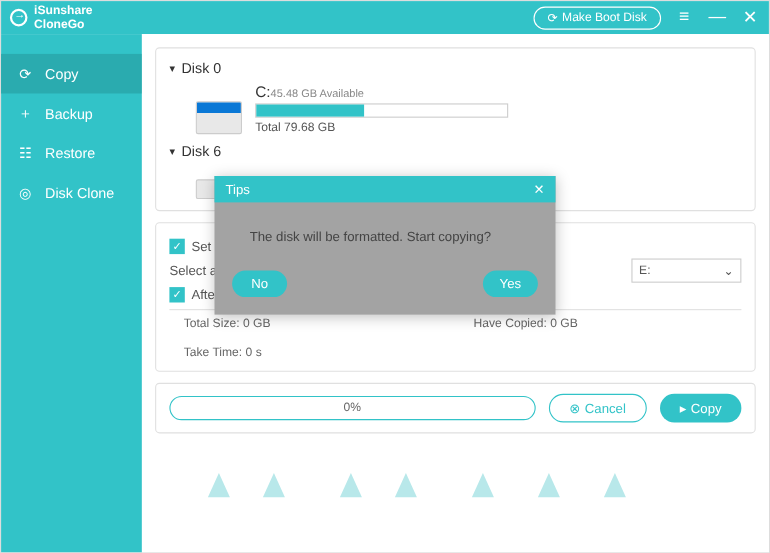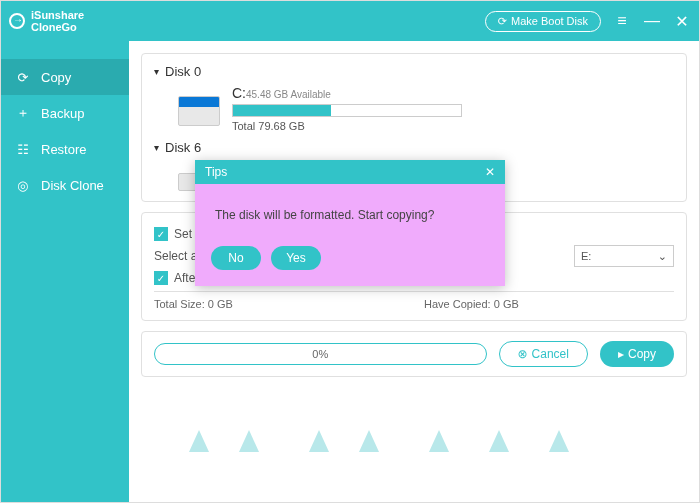--- a/index.html
+++ b/index.html
@@ -1,61 +1,61 @@
 <!DOCTYPE html>
 <html><head>
 <meta charset="utf-8">
 <style>
 * { margin: 0; padding: 0; box-sizing: border-box; font-family: Arial, sans-serif; }
 body { width: 700px; height: 503px; overflow: hidden; position: relative; background: #fff; }
 .window { width: 700px; height: 503px; display: flex; flex-direction: column; border: 1px solid #ddd; }
-.titlebar { height: 40px; background: #32c3c8; display: flex; align-items: center; padding: 0 8px; color: #fff; }
+.titlebar { height: 30px; background: #32c3c8; display: flex; align-items: center; padding: 0 8px; color: #fff; }
 .logo-area { display: flex; align-items: center; gap: 6px; font-size: 11px; line-height: 1.1; }
 .logo-icon { width: 16px; height: 16px; border: 2px solid #fff; border-radius: 50%; position: relative; }
 .logo-icon::after { content: "→"; position: absolute; top: -2px; left: 2px; font-size: 10px; }
 .logo-text { display: flex; flex-direction: column; font-weight: bold; }
 .titlebar-right { margin-left: auto; display: flex; align-items: center; gap: 12px; }
 .boot-btn { border: 1px solid #fff; border-radius: 12px; padding: 3px 12px; font-size: 11px; display: flex; align-items: center; gap: 4px; cursor: pointer; }
 .tb-icon { width: 18px; cursor: pointer; font-size: 16px; text-align: center; }
 .body-area { flex: 1; display: flex; min-height: 0; }
 .sidebar { width: 128px; background: #32c3c8; color: #fff; padding-top: 18px; }
 .sidebar-item { display: flex; align-items: center; gap: 10px; padding: 10px 14px; font-size: 13px; cursor: pointer; }
 .sidebar-item.active { background: #2aabaf; }
 .si-icon { width: 16px; height: 16px; display: inline-flex; align-items: center; justify-content: center; }
 .main { flex: 1; background: #fff; display: flex; flex-direction: column; padding: 12px; gap: 10px; min-height: 0; position: relative; }
 .panel { border: 1px solid #e0e0e0; border-radius: 4px; padding: 10px 12px; }
 .disk-header { display: flex; align-items: center; gap: 6px; font-size: 13px; color: #333; margin-bottom: 6px; }
 .chev { font-size: 10px; }
-.disk-row { display: flex; align-items: center; gap: 12px; margin-left: 12px; padding-left: 12px; }
+.disk-row { display: flex; align-items: flex-end; gap: 12px; margin-left: 12px; padding-left: 12px; }
 .drive-icon { width: 42px; height: 30px; background: linear-gradient(#0a78d6 0 10px, #e8e8e8 10px); border: 1px solid #ccc; border-radius: 2px; margin-top: 4px; }
 .drive-plain { width: 42px; height: 18px; background: #e8e8e8; border: 1px solid #ccc; border-radius: 2px; margin-top: 12px; }
 .drive-info { font-size: 11px; color: #555; }
 .drive-label { font-size: 14px; color: #333; }
 .drive-label .avail { font-size: 10px; color: #888; }
 .capacity-bar { width: 230px; height: 13px; border: 1px solid #ccc; margin: 3px 0; position: relative; }
 .capacity-fill { height: 100%; background: #32c3c8; }
 .opt-panel { font-size: 12px; color: #555; }
 .opt-row { display: flex; align-items: center; gap: 6px; margin: 4px 0; }
 .checkbox { width: 14px; height: 14px; background: #32c3c8; color: #fff; display: inline-flex; align-items: center; justify-content: center; font-size: 10px; }
 .select { margin-left: auto; width: 100px; height: 22px; border: 1px solid #ccc; font-size: 11px; padding: 0 6px; display: flex; align-items: center; justify-content: space-between; }
 .status-label { font-size: 13px; color: #333; margin-bottom: 4px; }
-.status-grid { display: grid; grid-template-columns: 1fr 1fr; font-size: 11px; color: #666; gap: 15px 20px; }
+.status-grid { display: grid; grid-template-columns: 1fr 1fr; font-size: 11px; color: #666; gap: 15px 20px; margin-left: 13px; }
 .hr { height: 1px; background: #e0e0e0; margin: 6px 0; }
 .scenery { position: absolute; bottom: 50px; left: 0; right: 0; height: 40px; z-index: 0; }
 .tree { position: absolute; bottom: 0; width: 0; height: 0; border-left: 10px solid transparent; border-right: 10px solid transparent; border-bottom: 22px solid #b8e8ea; }
 .footer { height: 46px; border: 1px solid #e0e0e0; border-radius: 4px; display: flex; align-items: center; padding: 0 12px; gap: 12px; background: #fff; position: relative; z-index: 1; }
 .progress { flex: 1; height: 22px; border: 1px solid #32c3c8; border-radius: 11px; display: flex; align-items: center; justify-content: center; font-size: 11px; color: #666; }
 .pill-btn { height: 26px; border-radius: 13px; padding: 0 18px; font-size: 12px; display: flex; align-items: center; gap: 4px; cursor: pointer; }
 .pill-outline { border: 1px solid #32c3c8; color: #32c3c8; background: #fff; }
 .pill-solid { background: #32c3c8; color: #fff; }
-.dialog { position: absolute; left: 195px; top: 160px; width: 310px; background: #f0abfc; box-shadow: 0 2px 12px rgba(0,0,0,0.25); z-index: 100; }
+.dialog { position: absolute; left: 195px; top: 160px; width: 310px; background: #a3a3a3; box-shadow: 0 2px 12px rgba(0,0,0,0.25); z-index: 100; }
 .dialog-header { height: 24px; background: #32c3c8; color: #fff; display: flex; align-items: center; padding: 0 10px; font-size: 12px; }
 .dialog-close { margin-left: auto; cursor: pointer; }
-.dialog-body { padding: 24px 20px 16px; font-size: 12px; color: #444; }
-.dialog-actions { display: flex; justify-content: flex-start; gap: 10px; padding: 8px 16px 16px; }
+.dialog-body { padding: 24px 20px 16px; font-size: 12px; color: #444; margin-left: 12px; }
+.dialog-actions { display: flex; justify-content: space-between; gap: 10px; padding: 8px 16px 16px; }
 .dlg-btn { width: 50px; height: 24px; border-radius: 12px; background: #32c3c8; color: #fff; font-size: 12px; display: flex; align-items: center; justify-content: center; cursor: pointer; }
 .annot { position: absolute; z-index: 200; pointer-events: none; }
 </style>
 </head>
 <body>
 
 <div class="window">
   <div class="titlebar">
     <div class="logo-area">
       <span class="logo-icon"></span>
@@ -136,20 +136,21 @@
           </div>
         </div>
         <div class="opt-row">
           <span class="checkbox">✓</span>
           <span>After</span>
         </div>
         <div class="hr"></div>
         <div class="status-grid">
           <span>Total Size: 0 GB</span>
           <span>Have Copied: 0 GB</span>
+          <span>Take Time: 0 s</span>
         </div>
       </div>
 
       <div class="scenery">
         <span class="tree" style="left:60px"></span>
         <span class="tree" style="left:110px"></span>
         <span class="tree" style="left:180px"></span>
         <span class="tree" style="left:230px"></span>
         <span class="tree" style="left:300px"></span>
         <span class="tree" style="left:360px"></span>

